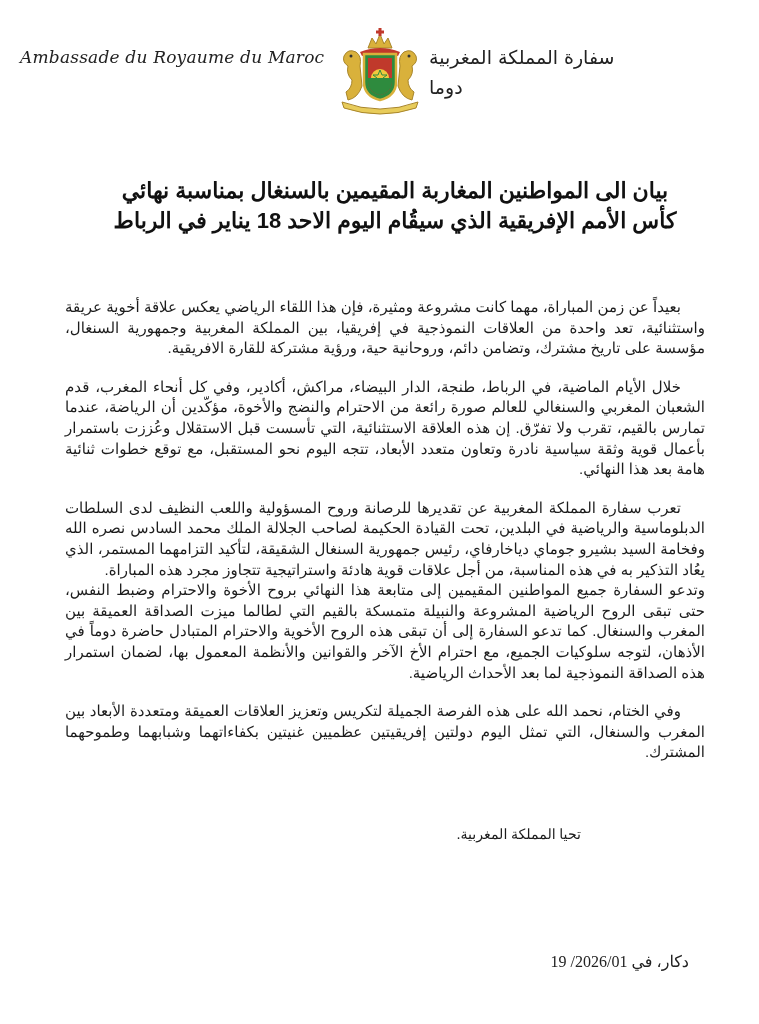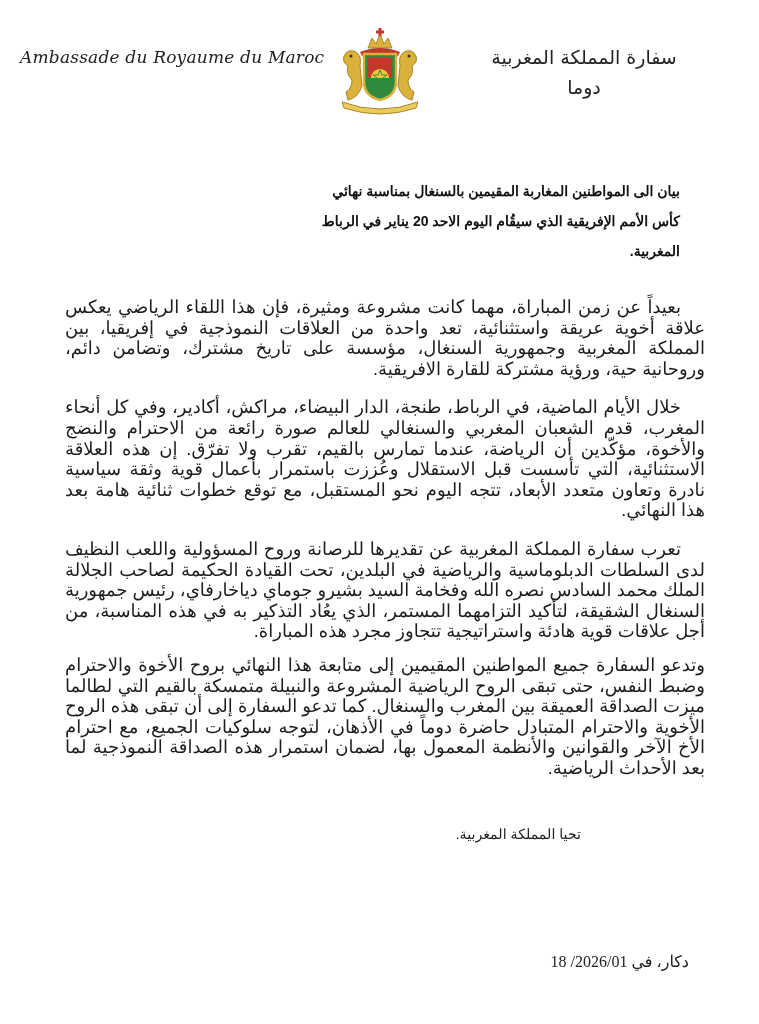--- a/index.html
+++ b/index.html
@@ -1,29 +1,29 @@
 <!DOCTYPE html>
 <html><head>
 <meta charset="utf-8">
 <style>
   html, body { margin:0; padding:0; background:#ffffff; }
   body { width:759px; height:1024px; position:relative; overflow:hidden; color:#1a1a1a; }
   .header { position:absolute; top:0; left:0; width:759px; height:130px; }
   .fr-title { position:absolute; left:20px; top:44px; width:330px; text-align:left;
     font-family:"DejaVu Serif", serif; font-style:italic; font-size:17px; line-height:26px; color:#222; letter-spacing:0.2px; }
-  .ar-title { position:absolute; right:20px; top:42px; width:310px; text-align:center; direction:rtl;
+  .ar-title { position:absolute; right:20px; top:42px; width:310px; text-align:left; direction:rtl;
     font-family:"DejaVu Sans", sans-serif; font-size:19px; line-height:30px; color:#222; letter-spacing:2px; }
   .emblem { position:absolute; left:334px; top:26px; width:92px; height:92px; }
-  .doc-title { position:absolute; top:176px; left:110px; width:570px; direction:rtl; 
-    font-family:"Liberation Sans", sans-serif; font-weight:bold; font-size:14px; line-height:30px; color:#111; }
+  .doc-title { position:absolute; top:176px; left:110px; width:570px; direction:rtl; text-align:center;
+    font-family:"Liberation Sans", sans-serif; font-weight:bold; font-size:22px; line-height:30px; color:#111; }
   .body { position:absolute; top:297px; left:65px; width:640px; direction:rtl;
-    font-family:"Liberation Sans", sans-serif; font-size:18px; line-height:20.6px; color:#1c1c1c; text-align:justify; }
+    font-family:"Liberation Sans", sans-serif; font-size:15px; line-height:20.6px; color:#1c1c1c; text-align:justify; }
   .body p { margin:0 0 18px 0; text-indent:24px; }
-  .body p.tight { margin-bottom:13px; }
-  .closing { position:absolute; right:178px; top:824px; direction:rtl; font-family:Liberation Sans, sans-serif;
+  .body p.tight { margin-bottom:0; }
+  .closing { position:absolute; right:178px; top:824px; direction:rtl; font-family:Liberation Serif, serif;
     font-size:14.2px; color:#1c1c1c; }
   .closing div { height:30px; line-height:20px; }
   .closing .i1 { margin-right:0; }
   .closing .i2 { margin-right:12px; }
   .closing .i3 { margin-right:12px; }
   .dateline { position:absolute; right:70px; top:952px; direction:rtl; font-family:"Liberation Serif", serif; font-size:16px; color:#222; }
 </style>
 </head>
 <body>
 
@@ -55,28 +55,28 @@
   </svg>
 
   <div class="ar-title">
     <div>سفارة المملكة المغربية</div>
     <div>دوما</div>
   </div>
 </div>
 
 <div class="doc-title">
   <div>بيان الى المواطنين المغاربة المقيمين بالسنغال بمناسبة نهائي</div>
-  <div>كأس الأمم الإفريقية الذي سيقُام اليوم الاحد 20 يناير في الرباط</div>
-  <div>المغربية.</div>
+  <div>كأس الأمم الإفريقية الذي سيقُام اليوم الاحد 18 يناير في الرباط</div>
 </div>
 
 <div class="body">
   <p>بعيداً عن زمن المباراة، مهما كانت مشروعة ومثيرة، فإن هذا اللقاء الرياضي يعكس علاقة أخوية عريقة واستثنائية، تعد واحدة من العلاقات النموذجية في إفريقيا، بين المملكة المغربية وجمهورية السنغال، مؤسسة على تاريخ مشترك، وتضامن دائم، وروحانية حية، ورؤية مشتركة للقارة الافريقية.</p>
   <p>خلال الأيام الماضية، في الرباط، طنجة، الدار البيضاء، مراكش، أكادير، وفي كل أنحاء المغرب، قدم الشعبان المغربي والسنغالي للعالم صورة رائعة من الاحترام والنضج والأخوة، مؤكّدين أن الرياضة، عندما تمارس بالقيم، تقرب ولا تفرّق. إن هذه العلاقة الاستثنائية، التي تأسست قبل الاستقلال وعُززت باستمرار بأعمال قوية وثقة سياسية نادرة وتعاون متعدد الأبعاد، تتجه اليوم نحو المستقبل، مع توقع خطوات ثنائية هامة بعد هذا النهائي.</p>
   <p class="tight">تعرب سفارة المملكة المغربية عن تقديرها للرصانة وروح المسؤولية واللعب النظيف لدى السلطات الدبلوماسية والرياضية في البلدين، تحت القيادة الحكيمة لصاحب الجلالة الملك محمد السادس نصره الله وفخامة السيد بشيرو جوماي دياخارفاي، رئيس جمهورية السنغال الشقيقة، لتأكيد التزامهما المستمر، الذي يعُاد التذكير به في هذه المناسبة، من أجل علاقات قوية هادئة واستراتيجية تتجاوز مجرد هذه المباراة.</p>
   <p style="text-indent:0">وتدعو السفارة جميع المواطنين المقيمين إلى متابعة هذا النهائي بروح الأخوة والاحترام وضبط النفس، حتى تبقى الروح الرياضية المشروعة والنبيلة متمسكة بالقيم التي لطالما ميزت الصداقة العميقة بين المغرب والسنغال. كما تدعو السفارة إلى أن تبقى هذه الروح الأخوية والاحترام المتبادل حاضرة دوماً في الأذهان، لتوجه سلوكيات الجميع، مع احترام الأخ الآخر والقوانين والأنظمة المعمول بها، لضمان استمرار هذه الصداقة النموذجية لما بعد الأحداث الرياضية.</p>
+  <p>وفي الختام، نحمد الله على هذه الفرصة الجميلة لتكريس وتعزيز العلاقات العميقة ومتعددة الأبعاد بين المغرب والسنغال، التي تمثل اليوم دولتين إفريقيتين عظميين غنيتين بكفاءاتهما وشبابهما وطموحهما المشترك.</p>
 </div>
 
 <div class="closing">
   <div class="i1">تحيا المملكة المغربية.</div>
 </div>
 
-<div class="dateline">دكار، في 2026/01/ 18</div>
+<div class="dateline">دكار، في 2026/01/ 19</div>
 
 </body></html>

